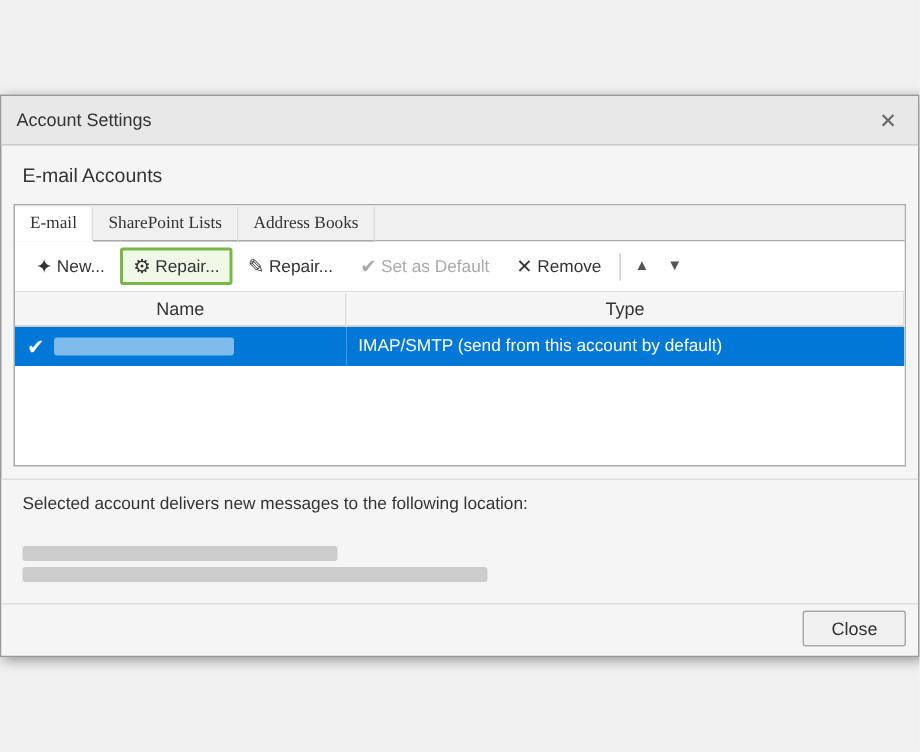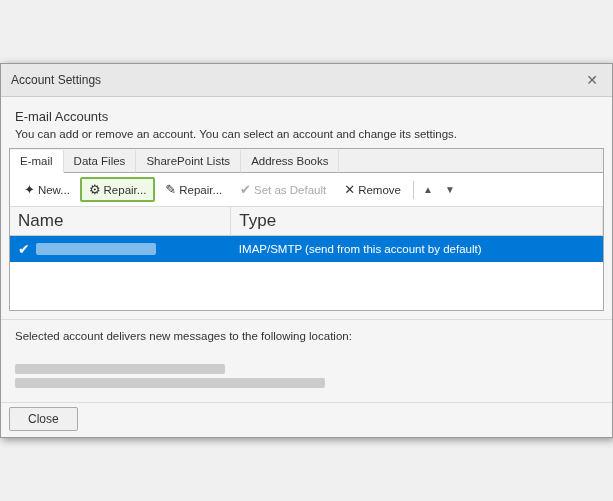--- a/index.html
+++ b/index.html
@@ -69,20 +69,21 @@
       flex: 1;
       margin: 0 8px 8px 8px;
       border: 1px solid #aaa;
       background: #fff;
     }
     .tabs-row {
       display: flex;
       background: #f0f0f0;
       border-bottom: 1px solid #aaa;
       flex-shrink: 0;
+      font-family: Liberation Serif, serif;
     }
     .tab {
       padding: 5px 10px;
       font-size: 11.5px;
       color: #333;
       cursor: pointer;
       border-right: 1px solid #ddd;
       white-space: nowrap;
       background: #f0f0f0;
       border-bottom: 1px solid #aaa;
@@ -148,23 +149,23 @@
     }
     .accounts-table {
       width: 100%;
       border-collapse: collapse;
     }
     .accounts-table thead tr {
       background: #f5f5f5;
       border-bottom: 1px solid #ccc;
     }
     .accounts-table thead th {
-      text-align: left;
+      text-align: center;
       padding: 4px 8px;
-      font-size: 17px;
+      font-size: 12px;
       font-weight: normal;
       color: #333;
       border-right: 1px solid #ddd;
     }
     .accounts-table tbody tr {
       cursor: pointer;
     }
     .accounts-table tbody tr.selected {
       background: #0078d7;
       color: #fff;
@@ -211,22 +212,22 @@
       margin-bottom: 22px;
     }
     .footer-blurred-line {
       background: #ccc;
       height: 10px;
       border-radius: 2px;
       margin-bottom: 4px;
     }
     .close-area {
       display: flex;
-      justify-content: flex-start;
-      padding: 4px 21px 6px 8px;
+      justify-content: flex-end;
+      padding: 4px 8px 6px 8px;
       background: #f5f5f5;
       border-top: 1px solid #ddd;
       flex-shrink: 0;
     }
     .close-button {
       padding: 4px 18px;
       font-size: 12px;
       background: #f0f0f0;
       border: 1px solid #aaa;
       border-radius: 2px;
@@ -239,28 +240,26 @@
 
 <div class="window">
 
   <div class="title-bar">
     <span class="title-bar-text">Account Settings</span>
     <button class="close-btn">✕</button>
   </div>
 
   <div class="header-area">
     <div class="header-title">E-mail Accounts</div>
-    <div class="header-desc">You can add or remove an account. You can select an account and change its settings.</div>
   </div>
 
   <div class="tabs-container">
 
     <div class="tabs-row">
       <div class="tab active">E-mail</div>
-      <div class="tab">Data Files</div>
       <div class="tab">SharePoint Lists</div>
       <div class="tab">Address Books</div>
     </div>
 
     <div class="toolbar">
       <button class="toolbar-btn">
         <span class="btn-icon">✦</span>
         <span>New...</span>
       </button>
       <button class="toolbar-btn highlighted">

